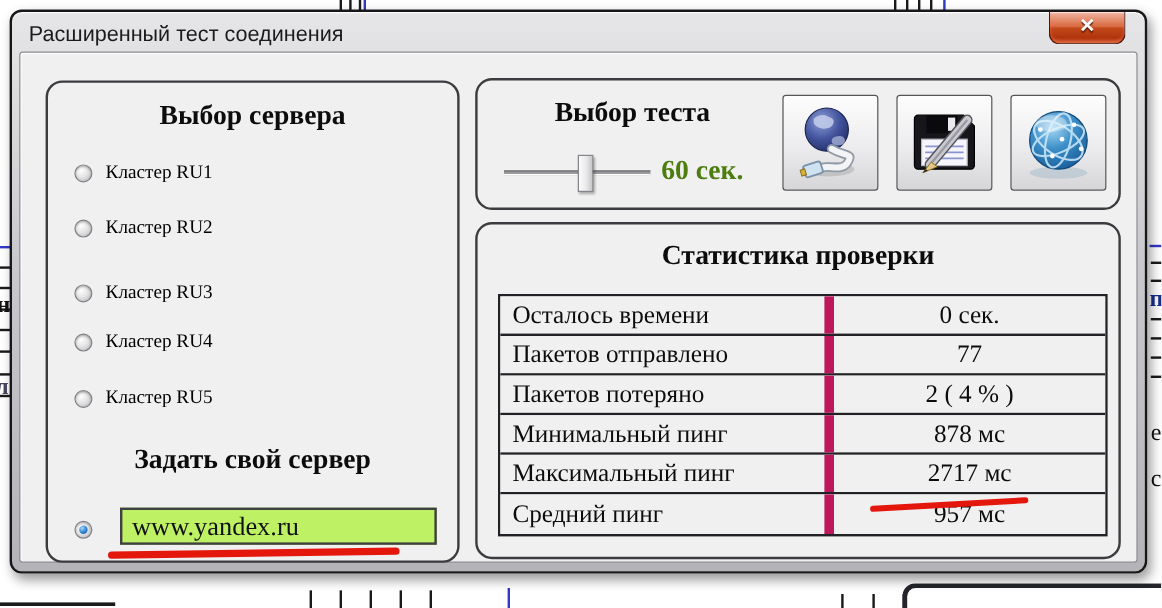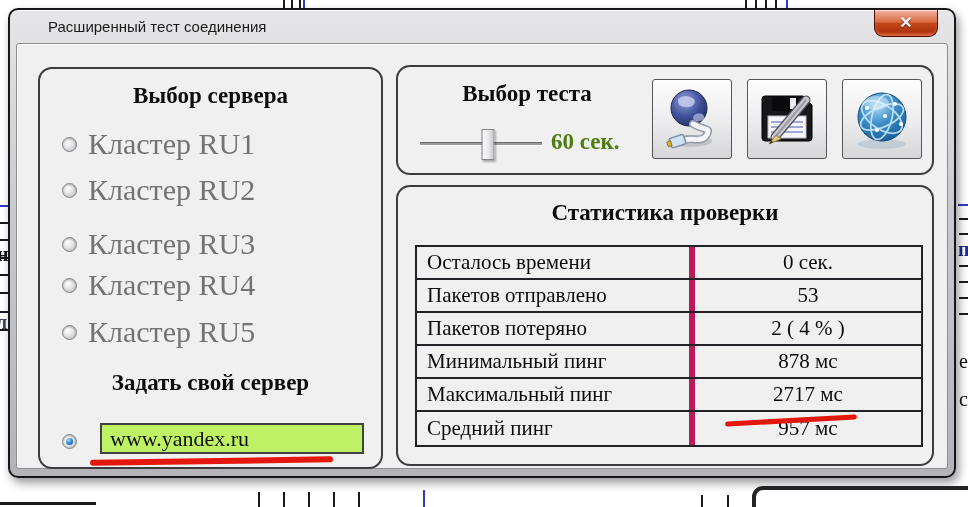--- a/index.html
+++ b/index.html
@@ -15,21 +15,21 @@
   .corner-frag { position:absolute; left:752px; top:486px; width:216px; height:21px;
                  border-top:4px solid #23252a; border-left:4px solid #23252a; border-top-left-radius:11px; }
 
   
   .window { position:absolute; left:8px; top:8px; width:948px; height:470px;
             border:2px solid #17171a; border-radius:10px;
             background:linear-gradient(180deg,#e6e6e8 0%,#c9c9cd 45%,#b4b4b8 100%);
             box-shadow:3px 5px 10px rgba(0,0,0,0.40), inset 0 1px 0 rgba(255,255,255,0.85); }
   .titlebar { position:absolute; left:0; top:0; right:0; height:33px; }
   .title-text { position:absolute; left:14px; top:8px; font-family:"Liberation Sans", sans-serif;
-                font-size:15px; color:#1b1b1b;margin-left:24px; }
+                font-size:18px; color:#1b1b1b; }
   .close-btn { position:absolute; right:16px; top:0; width:64px; height:27px;
                border:1px solid #4d140a; border-top:none; border-radius:0 0 9px 9px;
                background:linear-gradient(180deg,#f3b4a1 0%,#e69579 20%,#d96a41 46%,#c2491b 52%,#af330b 84%,#c75530 100%);
                box-shadow:inset 0 1px 0 rgba(255,255,255,0.55), inset 0 -2px 3px rgba(255,128,84,0.45);
                cursor:pointer; text-align:center; }
   .close-x { font-family:"Liberation Sans", sans-serif; font-weight:bold; font-size:16px; line-height:25px;
              color:#fbfbfb; text-shadow:0 1px 1px rgba(60,10,0,0.75); }
   .content { position:absolute; left:6px; right:6px; top:33px; bottom:7px;
              background:#f0f0f0; border:1px solid #8d8d92; border-radius:3px;
              box-shadow:inset 1px 1px 0 rgba(255,255,255,0.9); }
@@ -41,21 +41,21 @@
   .gb-stats  { left:379px; top:141px; width:538px; height:281px; }
   .gb-title { position:absolute; width:100%; text-align:center; font-weight:bold; font-size:23px; color:#0c0c0c; }
 
   
   .radio-row { position:absolute; left:22px; display:flex; align-items:center; gap:11px; height:24px; cursor:pointer; }
   .radio { width:15px; height:15px; border-radius:50%;
            background:radial-gradient(circle at 35% 30%, #ffffff 0%, #e2e2e2 50%, #b5b5ba 100%);
            border:1px solid #7f7f88; box-shadow:inset 0 1px 2px rgba(0,0,0,0.28); position:relative; flex:none; }
   .radio.checked::after { content:""; position:absolute; left:3px; top:3px; width:7px; height:7px; border-radius:50%;
            background:radial-gradient(circle at 35% 30%, #a6d9f5 0%, #2b7fd2 55%, #175a9e 100%); }
-  .radio-label { font-size:30px; color:#737373; white-space:nowrap; }
+  .radio-label { font-size:16px; color:#000000; white-space:nowrap; }
 
   .custom-input { position:absolute; left:60px; top:354px; width:264px; height:31px;
                   border:2px solid #3f3f44; background:#bef264; font-family:"Liberation Serif", serif;
                   font-size:22px; color:#111; padding:0 8px; outline:none; }
   .red-mark { position:absolute; border-radius:4px; }
   .mark-input { left:50px; top:389px; width:243px; height:6px; transform:rotate(-0.8deg); }
   .mark-ping  { left:327px; top:231px; width:132px; height:5px; transform:rotate(-3.2deg); }
 
   
   .time-title { left:10px; top:14px; width:238px; }
@@ -69,21 +69,21 @@
   .icon-btn { width:80px; height:80px; border:1px solid #55555a; border-radius:3px;
               background:linear-gradient(180deg,#fdfdfd 0%,#ececee 55%,#d6d6d9 100%);
               display:flex; align-items:center; justify-content:center; cursor:pointer;
               box-shadow:inset 0 1px 0 #ffffff; }
 
   
   .stats-title { left:0; top:13px; }
   .stats-table { position:absolute; left:17px; top:58px; width:508px; border:2px solid #222226; }
   .stats-row { display:flex; height:33px; border-bottom:2px solid #222226; background:#f0f0f0; }
   .stats-row:last-child { border-bottom:none; }
-  .cell-label { width:278px; border-right:6px solid #be185d; display:flex; align-items:center;
+  .cell-label { width:278px; border-right:8px solid #be185d; display:flex; align-items:center;
                 padding-left:10px; font-size:21px; color:#0c0c0c; }
   .cell-value { flex:1; display:flex; align-items:center; justify-content:center; font-size:21px; color:#0c0c0c; }
 </style>
 </head>
 <body>
 
 <div class="stage">
 
   <div>
     <div class="vline" style="left:283px;top:0;height:9px;"></div>
@@ -249,21 +249,21 @@
 
       <div class="groupbox gb-stats">
         <div class="gb-title stats-title">Статистика проверки</div>
         <div class="stats-table">
           <div class="stats-row">
             <div class="cell-label">Осталось времени</div>
             <div class="cell-value">0 сек.</div>
           </div>
           <div class="stats-row">
             <div class="cell-label">Пакетов отправлено</div>
-            <div class="cell-value">53</div>
+            <div class="cell-value">77</div>
           </div>
           <div class="stats-row">
             <div class="cell-label">Пакетов потеряно</div>
             <div class="cell-value">2 ( 4 % )</div>
           </div>
           <div class="stats-row">
             <div class="cell-label">Минимальный пинг</div>
             <div class="cell-value">878 мс</div>
           </div>
           <div class="stats-row">

